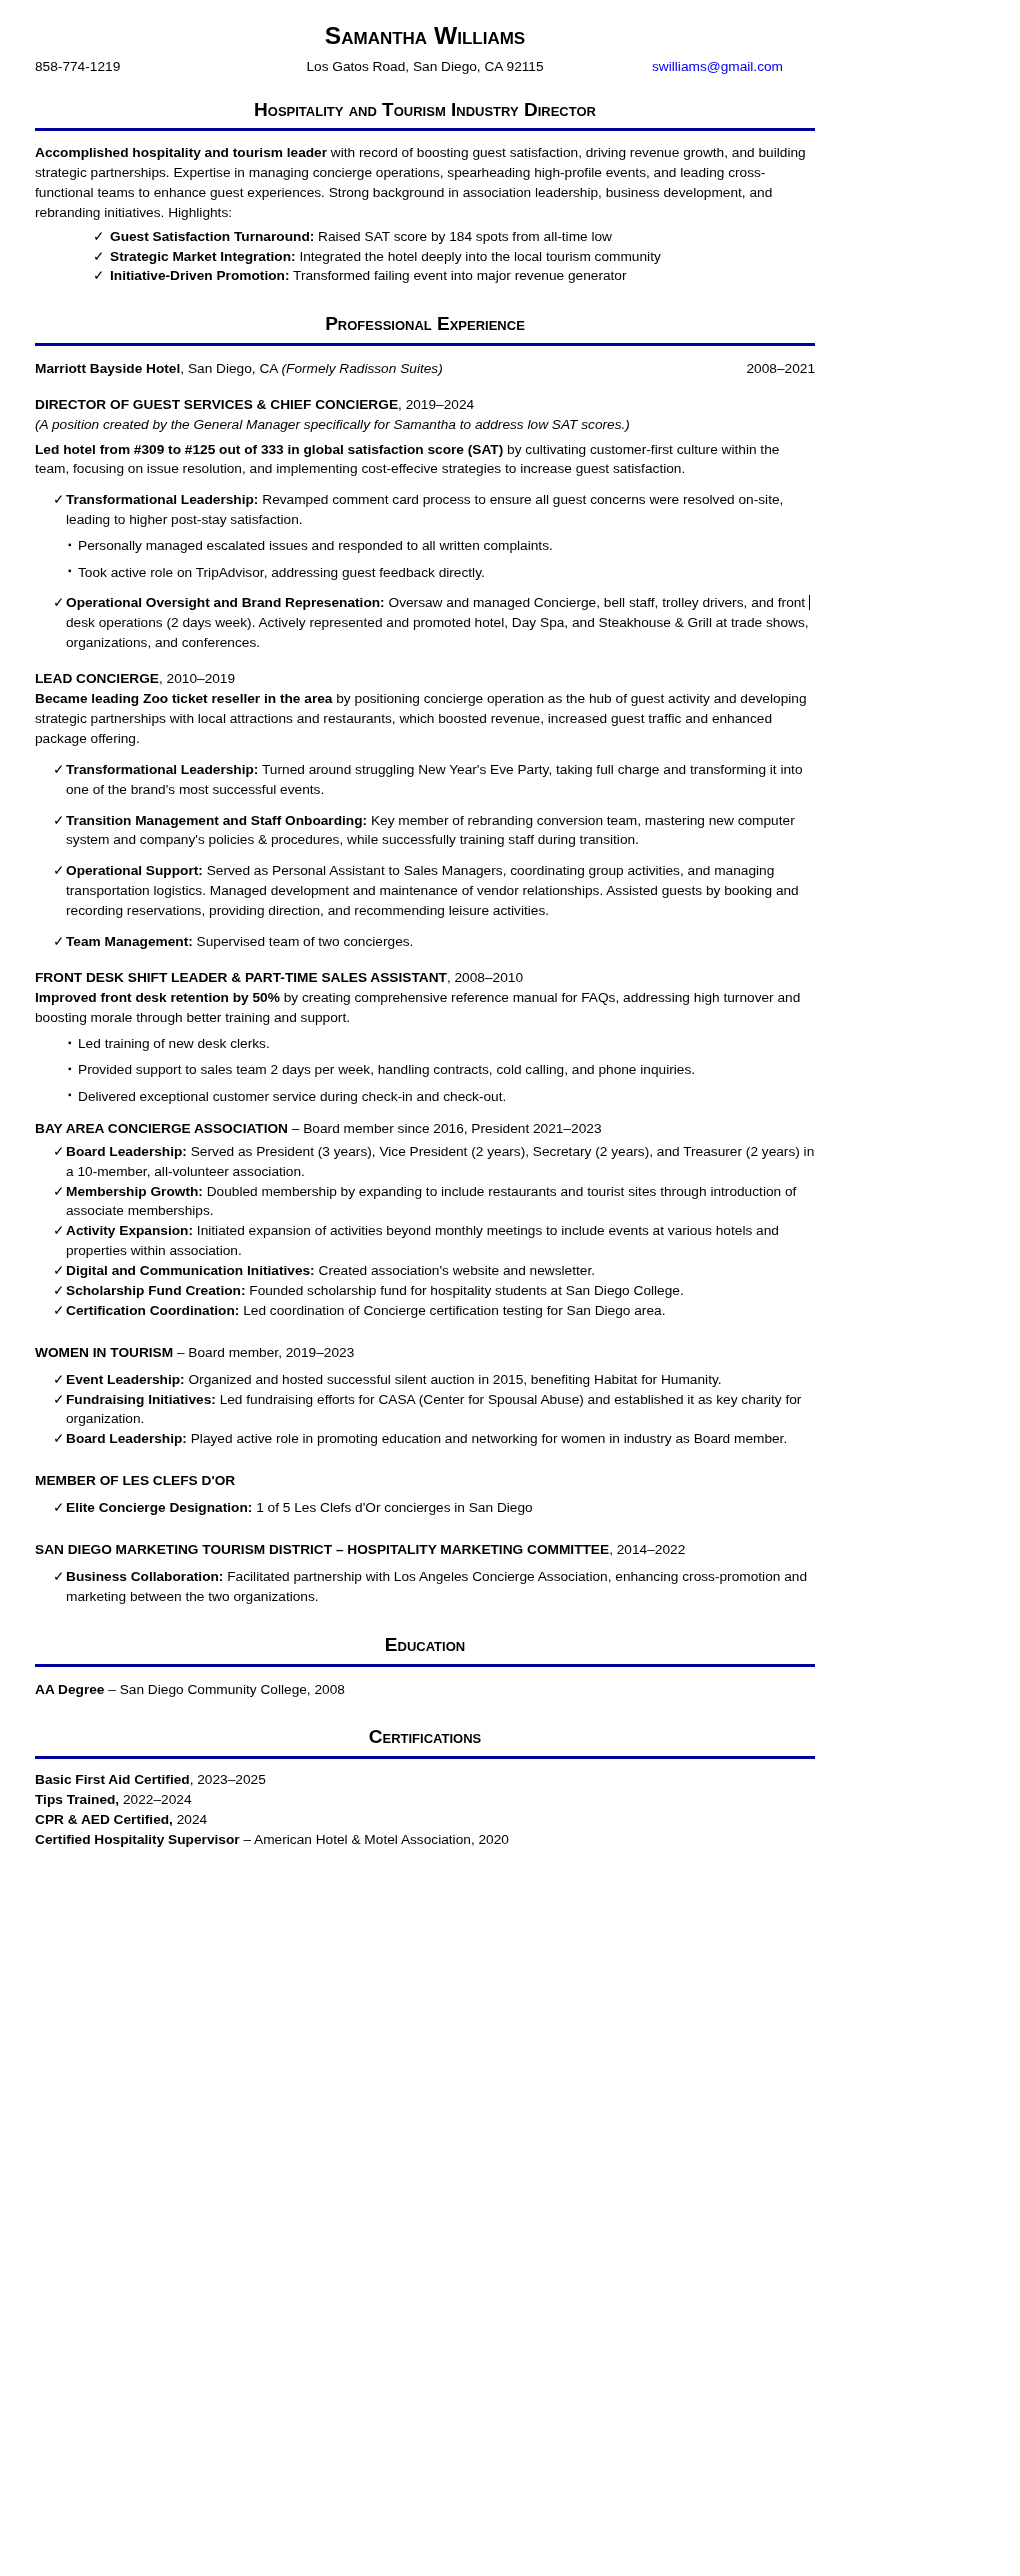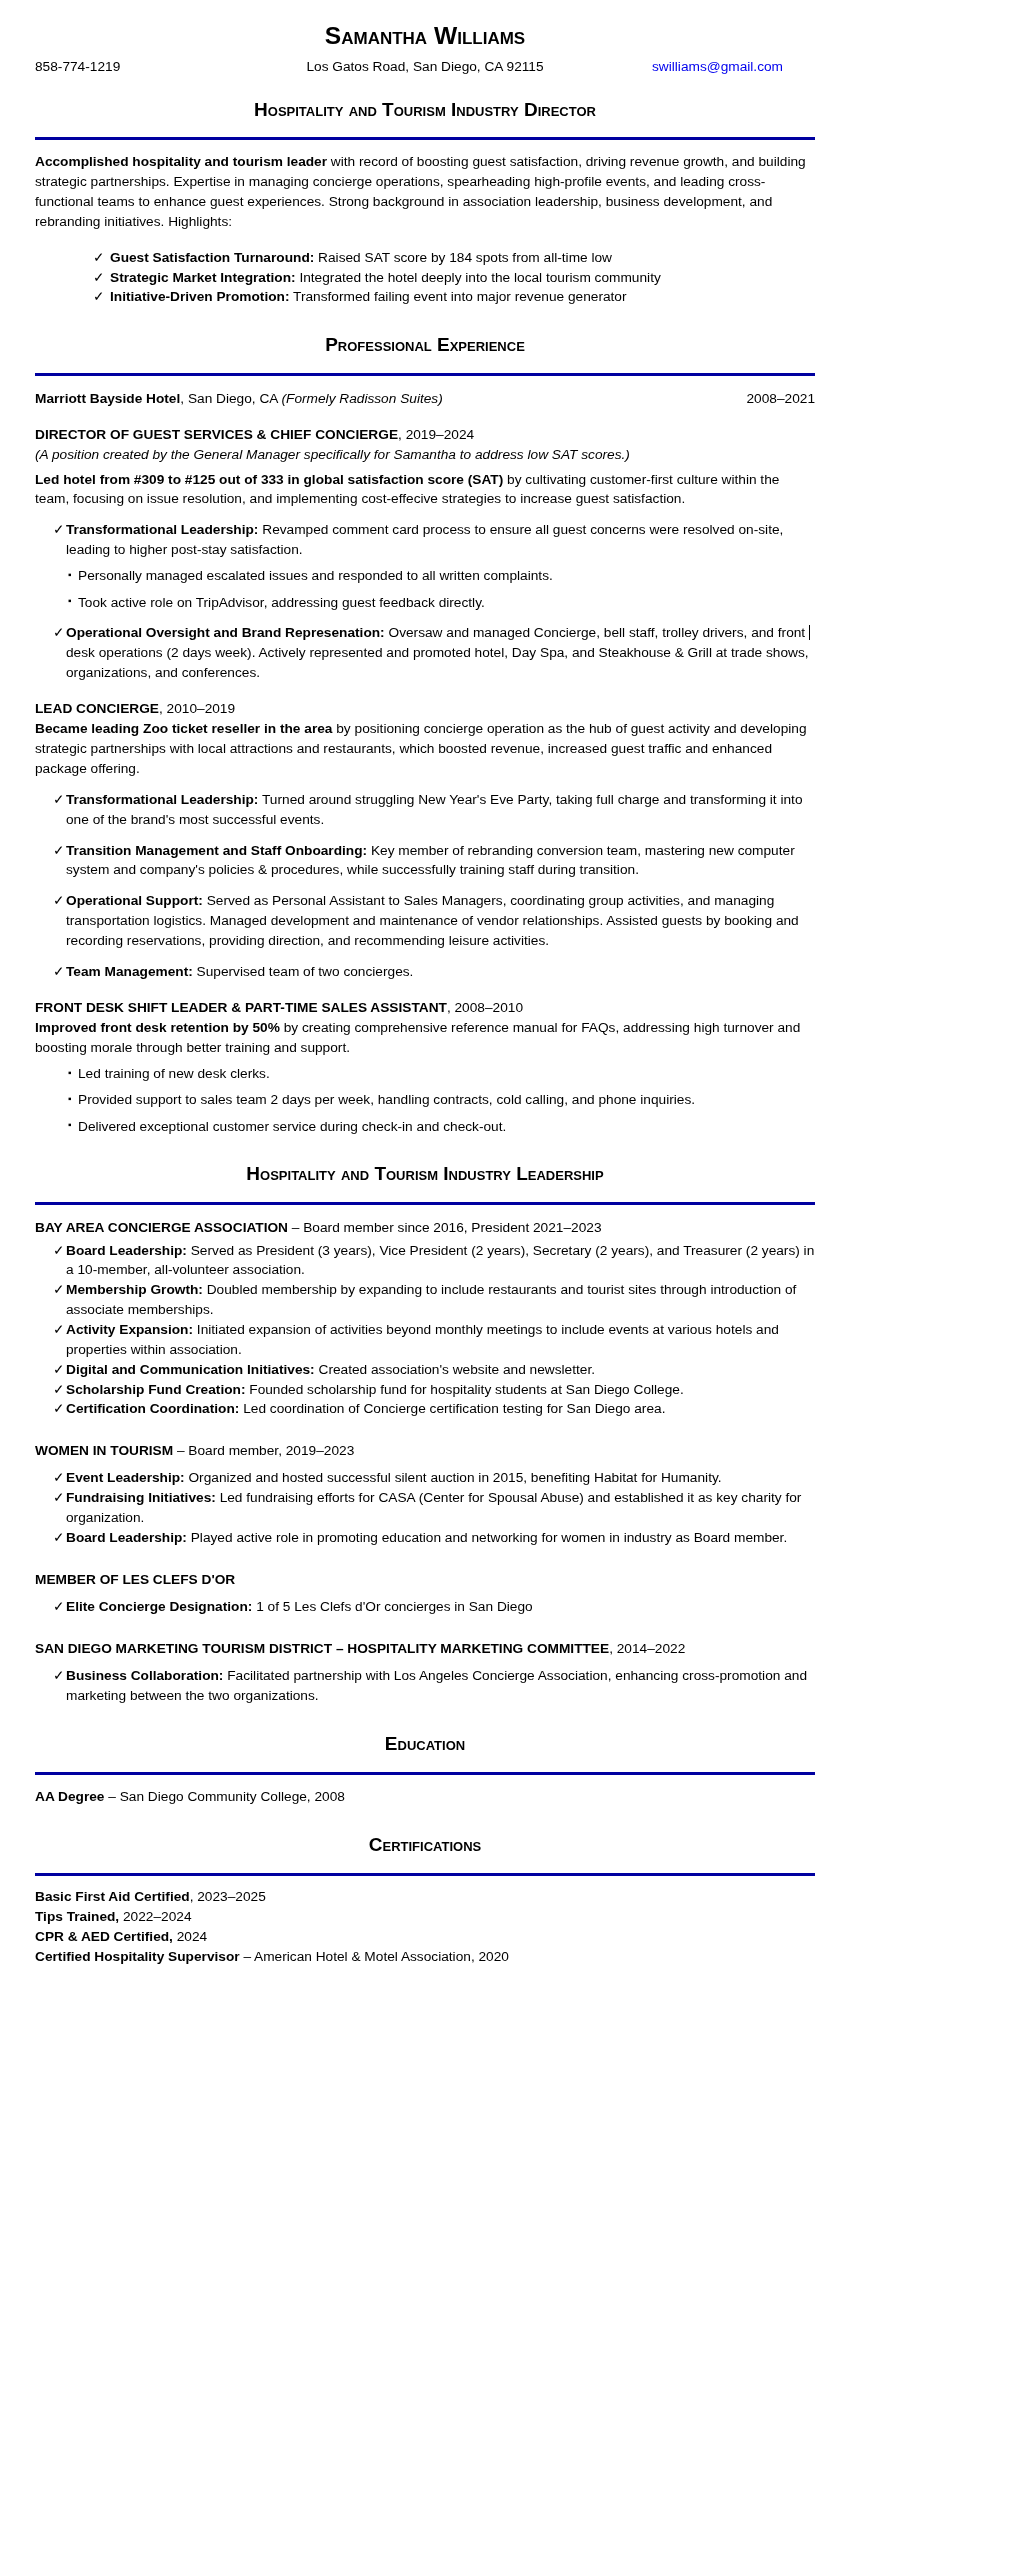--- a/index.html
+++ b/index.html
@@ -11,25 +11,25 @@
     font-size: 13.7px; line-height: 1.45; color: #000;
   }
   .name { text-align: center; font-variant: small-caps; font-weight: 700; font-size: 24.6px; line-height: 1.15; }
   .contact-row { display: flex; margin-top: 6.4px; align-items: baseline; }
   .c-left { flex: 1; text-align: left; }
   .c-center { flex: 2; text-align: center; }
   .c-right { flex: 1; text-align: center; }
   .email { color: #0000ee; text-decoration: none; cursor: pointer; }
   .heading {
     text-align: center; font-variant: small-caps; font-weight: 700; font-size: 19px;
-    line-height: 1.2; padding-bottom: 16px; border-bottom: 3.6px solid #0000a0;
+    line-height: 1.2; padding-bottom: 7px; border-bottom: 3.6px solid #0000a0;
   }
   .doc-heading { margin-top: 22px; }
   .sect { margin-top: 27px; }
-  .para { margin: 12px 0 16px; }
+  .para { margin: 12px 0 4px; }
   .para-sm { margin: 4.6px 0 0; }
   .para0 { margin: 0; }
   .it { font-style: italic; }
   b { font-weight: 700; }
   .hl-list { margin-top: 2.7px; }
   .hl-item { position: relative; padding-left: 75px; }
   .hl-item .check { position: absolute; left: 58px; }
   .company-row { display: flex; justify-content: space-between; margin-top: 12.8px; }
   .role-title { margin-top: 16.4px; }
   .exp-item { position: relative; padding-left: 31px; margin-top: 11px; }
@@ -87,21 +87,20 @@
   <div class="exp-item"><span class="check">✓</span><b>Transition Management and Staff Onboarding:</b><span> Key member of rebranding conversion team, mastering new computer system and company's policies &amp; procedures, while successfully training staff during transition.</span></div>
   <div class="exp-item"><span class="check">✓</span><b>Operational Support:</b><span> Served as Personal Assistant to Sales Managers, coordinating group activities, and managing transportation logistics. Managed development and maintenance of vendor relationships. Assisted guests by booking and recording reservations, providing direction, and recommending leisure activities.</span></div>
   <div class="exp-item"><span class="check">✓</span><b>Team Management:</b><span> Supervised team of two concierges.</span></div>
 
   <div class="role-title"><b>FRONT DESK SHIFT LEADER &amp; PART-TIME SALES ASSISTANT</b><span>, 2008–2010</span></div>
   <p class="para para0"><b>Improved front desk retention by 50%</b><span> by creating comprehensive reference manual for FAQs, addressing high turnover and boosting morale through better training and support.</span></p>
   <div class="sub-item"><span class="sq">▪</span><span>Led training of new desk clerks.</span></div>
   <div class="sub-item"><span class="sq">▪</span><span>Provided support to sales team 2 days per week, handling contracts, cold calling, and phone inquiries.</span></div>
   <div class="sub-item"><span class="sq">▪</span><span>Delivered exceptional customer service during check-in and check-out.</span></div>
 
-  <div class="heading sect">Hospitality and Tourism Industry Leadership</div>
 
   <div class="org org-first"><b>BAY AREA CONCIERGE ASSOCIATION</b><span> – Board member since 2016, President 2021–2023</span></div>
   <div class="lead-list">
     <div class="exp-item"><span class="check">✓</span><b>Board Leadership:</b><span> Served as President (3 years), Vice President (2 years), Secretary (2 years), and Treasurer (2 years) in a 10-member, all-volunteer association.</span></div>
     <div class="exp-item"><span class="check">✓</span><b>Membership Growth:</b><span> Doubled membership by expanding to include restaurants and tourist sites through introduction of associate memberships.</span></div>
     <div class="exp-item"><span class="check">✓</span><b>Activity Expansion:</b><span> Initiated expansion of activities beyond monthly meetings to include events at various hotels and properties within association.</span></div>
     <div class="exp-item"><span class="check">✓</span><b>Digital and Communication Initiatives:</b><span> Created association's website and newsletter.</span></div>
     <div class="exp-item"><span class="check">✓</span><b>Scholarship Fund Creation:</b><span> Founded scholarship fund for hospitality students at San Diego College.</span></div>
     <div class="exp-item"><span class="check">✓</span><b>Certification Coordination:</b><span> Led coordination of Concierge certification testing for San Diego area.</span></div>
   </div>

